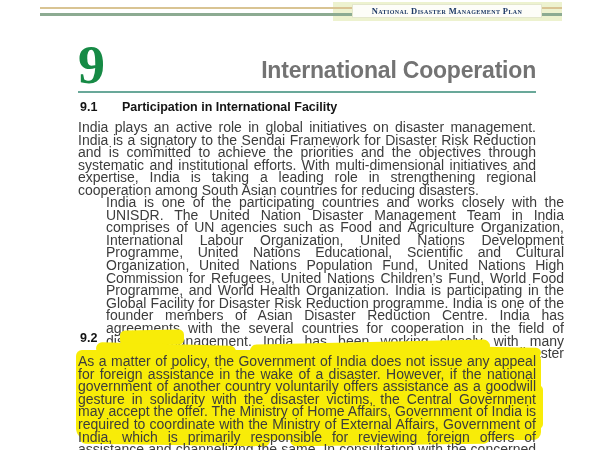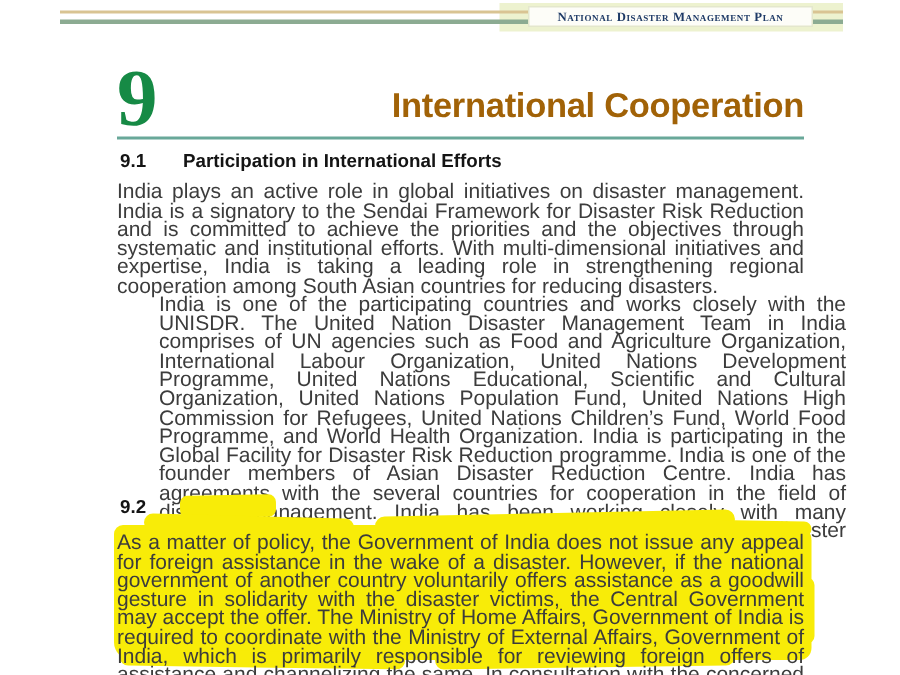--- a/index.html
+++ b/index.html
@@ -35,21 +35,21 @@
   .banner-dash { width:12px; height:2px; background:#9ab89f; margin:0 4px; }
 
   
   .chapter-number {
     position:absolute; left:78px; top:38px;
     font-family:"Liberation Serif", serif; font-weight:bold;
     font-size:54px; line-height:1; color:#168a45;
   }
   .chapter-title {
     position:absolute; right:64px; top:57px;
-    font-size:23px; font-weight:bold; color:#a16207; letter-spacing:-0.2px;
+    font-size:23px; font-weight:bold; color:#737373; letter-spacing:-0.2px;
   }
   .header-rule {
     position:absolute; left:78px; top:91px; width:458px; height:2px;
     background:#69a899;
   }
 
   
   .section-heading {
     position:absolute; left:80px; width:456px; display:flex;
     font-size:12.5px; font-weight:bold; color:#141414;align-items:center;
@@ -91,21 +91,21 @@
     <span class="banner-title">National Disaster Management Plan</span>
     <span class="banner-dash"></span>
   </div>
 
   <div class="chapter-number">9</div>
   <div class="chapter-title">International Cooperation</div>
   <div class="header-rule"></div>
 
   <div class="section-heading" id="heading-91">
     <span class="num">9.1</span>
-    <span>Participation in International Efforts</span>
+    <span>Participation in International Facility</span>
   </div>
   <div class="para" id="para-1">India plays an active role in global initiatives on disaster management. India is a signatory to the Sendai Framework for Disaster Risk Reduction and is committed to achieve the priorities and the objectives through systematic and institutional efforts. With multi-dimensional initiatives and expertise, India is taking a leading role in strengthening regional cooperation among South Asian countries for reducing disasters.</div>
   <div class="para" id="para-2">India is one of the participating countries and works closely with the UNISDR. The United Nation Disaster Management Team in India comprises of UN agencies such as Food and Agriculture Organization, International Labour Organization, United Nations Development Programme, United Nations Educational, Scientific and Cultural Organization, United Nations Population Fund, United Nations High Commission for Refugees, United Nations Children’s Fund, World Food Programme, and World Health Organization. India is participating in the Global Facility for Disaster Risk Reduction programme. India is one of the founder members of Asian Disaster Reduction Centre. India has agreements with the several countries for cooperation in the field of disaster management. India has been working closely with many countries for the exchange of ideas and expertise in disaster management.</div>
 
   <div class="hl hl-head"></div>
   <div class="hl hl-top1"></div>
   <div class="hl hl-top2"></div>
   <div class="hl hl-top3"></div>
   <div class="hl hl-main"></div>
   <div class="hl hl-bot1"></div>

